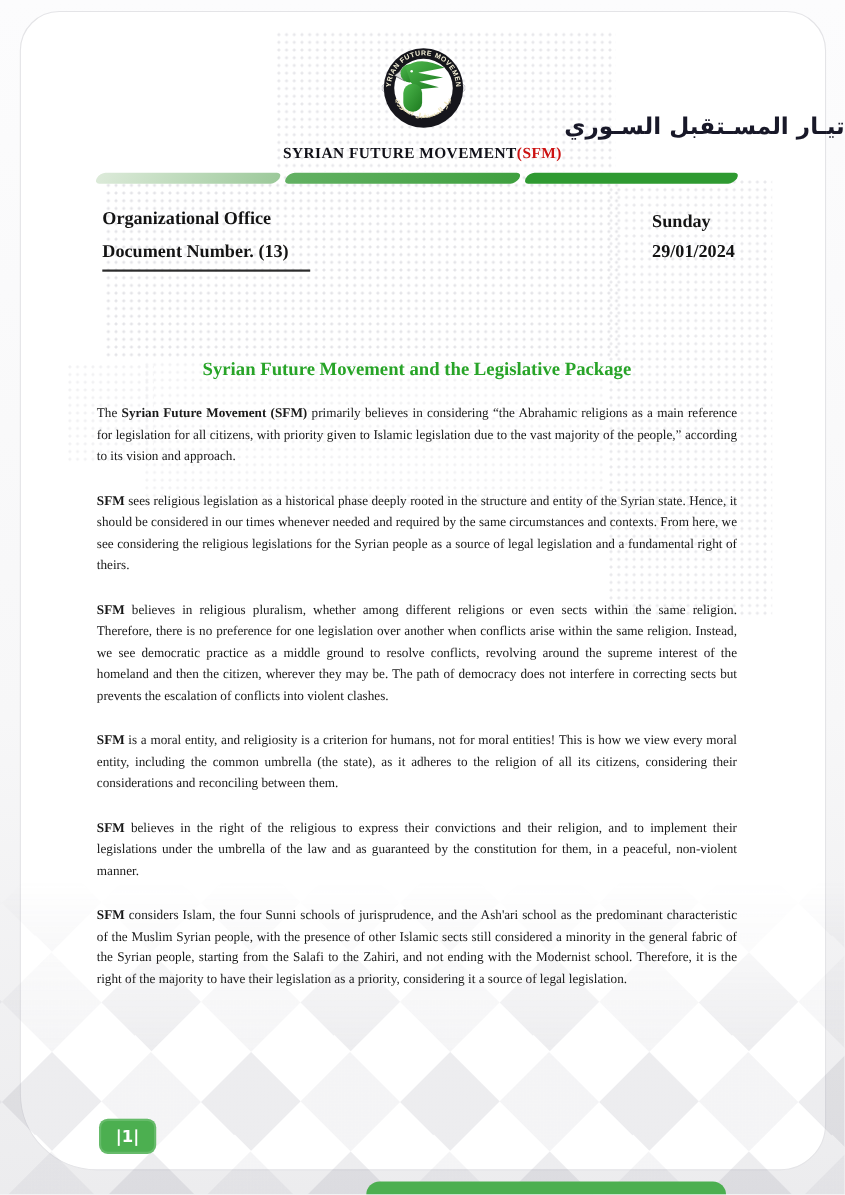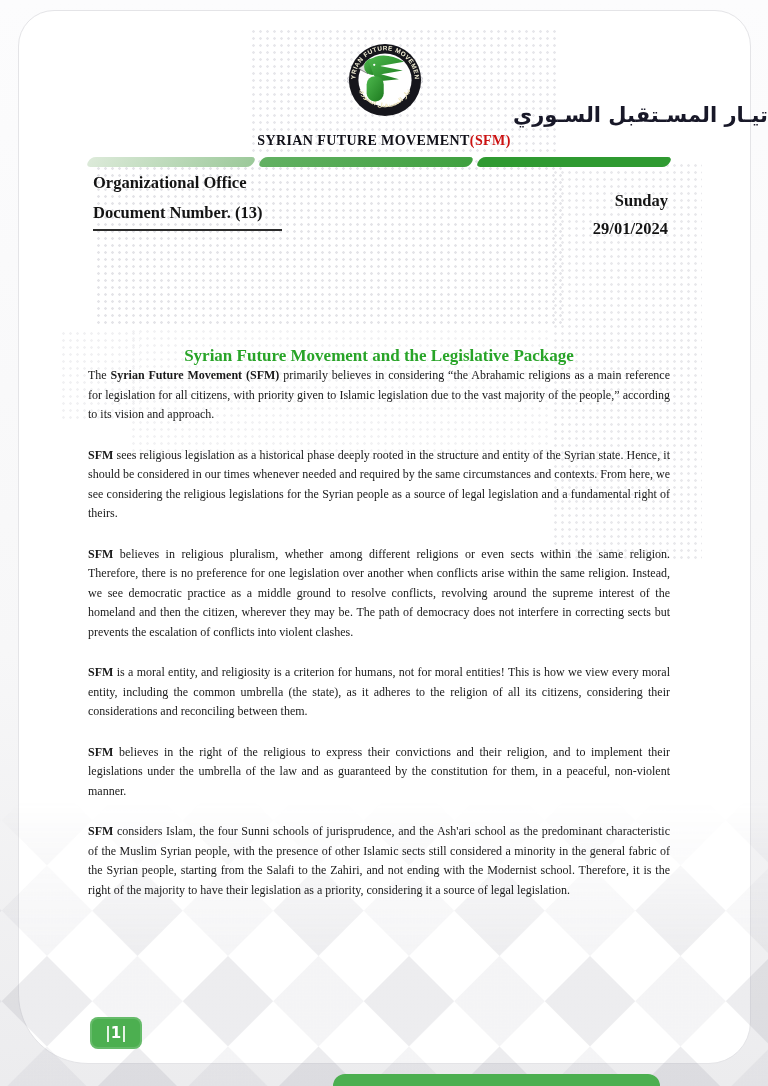--- a/index.html
+++ b/index.html
@@ -54,35 +54,35 @@
     font-family:"Liberation Serif", serif;
   }
   .english-title .sfm{color:#cc1212;}
   
   .bar{position:absolute;top:157px;height:10px;border-radius:6px;transform:skewX(-30deg);}
   .bar.b1{left:88px;width:166px;background:linear-gradient(90deg,#dcead9,#9cc99a);}
   .bar.b2{left:260px;width:212px;background:linear-gradient(90deg,#63b163,#3fa03f);}
   .bar.b3{left:478px;width:192px;background:#2f9a31;}
   
   .hdr-left{
-    position:absolute;left:93px;top:169px;
+    position:absolute;left:93px;top:185px;
     font-size:16.5px;font-weight:bold;color:#141414;line-height:27.5px;
   }
   .hdr-left .underlined{
     display:inline-block;border-bottom:2px solid #2b2b2b;
     padding-bottom:3px;padding-right:20px;margin-top:2px;text-align:center;
   }
   .hdr-right{
-    position:absolute;right:100px;top:187px;text-align:right;
+    position:absolute;right:100px;top:187px;text-align:left;
     font-size:16.5px;font-weight:bold;color:#141414;line-height:28px;
   }
   
   .doc-title{
     position:absolute;left:88px;top:326px;width:582px;text-align:center;
-    font-size:17px;font-weight:bold;color:#28a428;margin-top:20px;
+    font-size:17px;font-weight:bold;color:#28a428;
   }
   
   .body-text{position:absolute;left:88px;top:366px;width:582px;}
   .body-text p{
     margin:0 0 21px 0;text-align:justify;
     font-size:12px;line-height:19.5px;color:#191919;
   }
   .body-text p .lead{font-weight:bold;}
   
   .page-badge{

